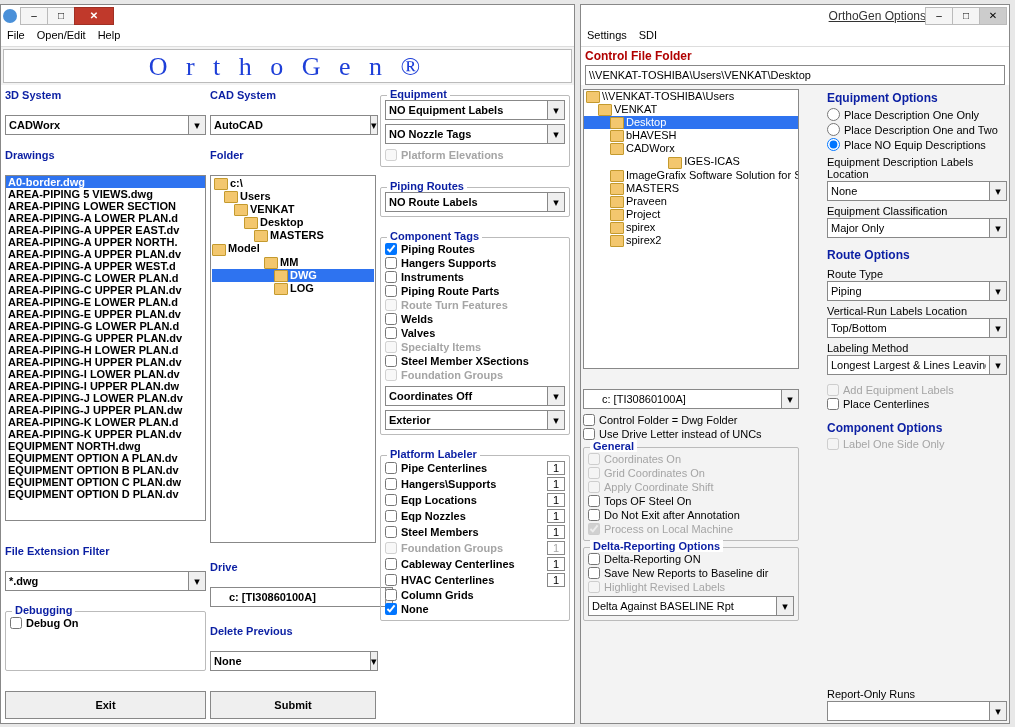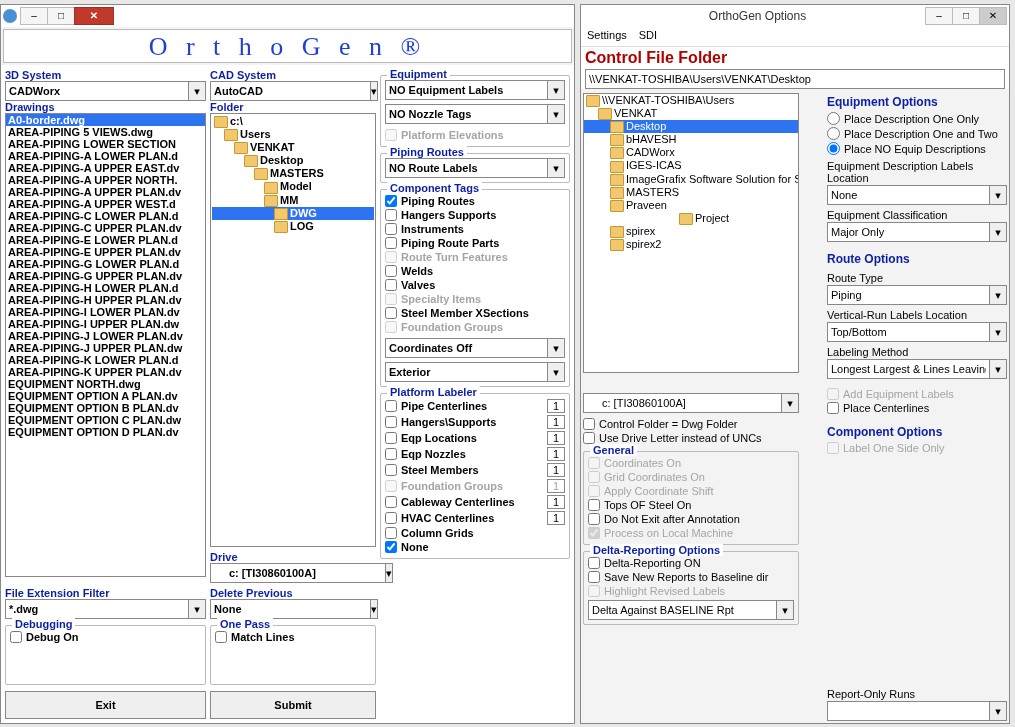--- a/index.html
+++ b/index.html
@@ -9,21 +9,21 @@
   .titlebar .icon-sq { width:14px; height:14px; margin-right:4px; display:inline-block; background:#4a90d9; border-radius:50%; }
   .titlebar .title { flex:1; text-align:center; font-size:12px; color:#333; }
   .titlebar .ctrls { display:flex; }
   .titlebar .ctrl { width:28px; height:18px; border:1px solid #bbb; background:#f5f5f5; text-align:center; line-height:16px; font-size:10px; margin-left:-1px; cursor:pointer; }
   .titlebar .ctrl.close { background:#c0392b; color:#fff; border-color:#a03024; width:40px; font-weight:bold; }
   .menubar { height:20px; background:#fff; border-bottom:1px solid #ddd; padding:2px 6px; display:flex; gap:12px; }
   .menubar span { cursor:pointer; }
   .banner { background:#fff; border:1px solid #bbb; margin:2px; height:34px; text-align:center; }
   .banner-text { font-family: Georgia, serif; font-size:26px; color:#1e3fd8; letter-spacing:6px; line-height:34px; }
   .body3col { flex:1; display:flex; background:#fff; padding:2px; }
-  .col { padding:2px; display:flex; flex-direction:column; gap:0; }
+  .col { padding:2px; display:flex; flex-direction:column; gap:14px; }
   .colL { width:205px; }
   .colM { width:170px; }
   .colR { flex:1; }
   .lbl { color:#0b1fa3; font-weight:bold; font-size:11px; }
   .combo { display:flex; }
   .combo input { flex:1; height:20px; border:1px solid #888; padding:0 3px; background:#fff; font-weight:bold; color:#000; }
   .combo .arrow { width:17px; height:20px; border:1px solid #888; border-left:0; background:#efefef; text-align:center; line-height:18px; cursor:pointer; }
   .listbox { flex:1; border:1px solid #888; background:#fff; overflow:auto; }
   .listbox .item { padding:0 2px; white-space:nowrap; cursor:pointer; font-weight:bold; font-size:11px; }
   .listbox .item.sel { background:#2e73f0; color:#fff; }
@@ -37,21 +37,21 @@
   .cb-row input[type=checkbox] { margin:0; width:12px; height:12px; }
   .cb-row.dis { color:#a5a5a5; }
   .cb-row.dis .cb-text { color:#a5a5a5; }
   .cb-text { font-weight:bold; font-size:11px; }
   .num-s { width:18px; height:14px; border:1px solid #888; background:#fff; text-align:center; }
   .btn { height:28px; border:1px solid #888; background:#efefef; font-weight:bold; cursor:pointer; }
   
   .opt-body { flex:1; display:flex; background:#f3f3f3;gap:24px; }
   .opt-l { width:220px; padding:2px; display:flex; flex-direction:column; }
   .opt-r { flex:1; padding:2px; display:flex; flex-direction:column; }
-  .cff { color:#b00000; font-weight:bold; font-size:16px; margin:2px 0; }
+  .cff { color:#b00000; font-weight:bold; font-size:12px; margin:2px 0; }
   .path-input { height:20px; border:1px solid #888; background:#fff; padding:0 3px; }
   .tree2 { border:1px solid #888; background:#fff; height:280px; overflow:auto; margin-top:2px; }
   .tree2 .tnode { font-weight:normal; }
   .opt-group-title { color:#0b1fa3; font-weight:bold; font-size:12px; margin:4px 0 2px 0; }
   .field-lbl { font-size:11px; color:#000; margin-top:4px; }
   .opt-combo { display:flex; margin-top:1px; }
   .opt-combo input { flex:1; height:20px; border:1px solid #888; padding:0 3px; background:#fff; }
   .opt-combo .arrow { width:17px; height:20px; border:1px solid #888; border-left:0; background:#efefef; text-align:center; line-height:18px; cursor:pointer; }
   .radio-row { display:flex; align-items:center; gap:4px; padding:1px 0; }
   .radio-row input { margin:0; }
@@ -60,20 +60,25 @@
 <body>
 
 <div class="win" style="left:0; top:4px; width:575px; height:720px;">
   <div class="titlebar">
     <span class="icon-sq"></span>
     <div class="ctrls">
       <div class="ctrl">–</div>
       <div class="ctrl">□</div>
       <div class="ctrl close">✕</div>
     </div>
+  </div>
+  <div class="menubar">
+    <span>File</span>
+    <span>Open/Edit</span>
+    <span>Help</span>
   </div>
   <div class="banner">
     <span class="banner-text">O r t h o   G e n ®</span>
   </div>
 
   <div class="body3col">
 
     <div class="col colL">
       <div class="lbl">3D System</div>
       <div class="combo">
@@ -131,41 +136,34 @@
         <input value="AutoCAD" style="">
         <div class="arrow">▾</div>
       </div>
       <div class="lbl">Folder</div>
       <div class="tree" id="folder-tree" style="height:310px;">
           <div class="tnode" style="padding-left: 2px;"><span class="fld"></span>c:\</div>
           <div class="tnode" style="padding-left: 12px;"><span class="fld"></span>Users</div>
           <div class="tnode" style="padding-left: 22px;"><span class="fld"></span>VENKAT</div>
           <div class="tnode" style="padding-left: 32px;"><span class="fld"></span>Desktop</div>
           <div class="tnode" style="padding-left: 42px;"><span class="fld"></span>MASTERS</div>
-          <div class="tnode" style="padding-left: 52px;"><span class="fld"></span>Model</div>
+          <div class="tnode" style=""><span class="fld"></span>Model</div>
           <div class="tnode" style="padding-left: 52px;"><span class="fld"></span>MM</div>
           <div class="tnode sel" style="padding-left: 62px;"><span class="fld"></span>DWG</div>
           <div class="tnode" style="padding-left: 62px;"><span class="fld"></span>LOG</div>
         </div>
       <div class="lbl" style="margin-top:4px;">Drive</div>
       <div class="combo">
         <input style="padding-left: 18px;" value="c: [TI30860100A]">
         <div class="arrow">▾</div>
       </div>
       <div class="lbl" style="margin-top:4px;">Delete Previous</div>
       <div class="combo">
         <input value="None" style="">
         <div class="arrow">▾</div>
-      </div>
-      <div class="group" style="height:60px;">
-        <span class="gt">One Pass</span>
-        <div class="cb-row">
-          <input type="checkbox" style="">
-          <span class="cb-text">Match Lines</span>
-        </div>
       </div>
       <button class="btn" style="margin-top:6px;">Submit</button>
     </div>
 
     <div class="col colR">
       <div class="group">
         <span class="gt">Equipment</span>
         <div class="combo">
           <input value="NO Equipment Labels" style="">
           <div class="arrow">▾</div>
@@ -288,21 +286,21 @@
             <span class="cb-text" style="flex:1;">None</span>
           </div>
         </div>
     </div>
 
   </div>
 </div>
 
 <div class="win" style="left:580px; top:4px; width:430px; height:720px;">
   <div class="titlebar">
-    <span class="title" style="text-align:center; padding-left:6px;">OrthoGen  Options</span>
+    <span class="title" style="text-align:right; padding-left:6px;text-decoration:underline;">OrthoGen  Options</span>
     <div class="ctrls">
       <div class="ctrl">–</div>
       <div class="ctrl">□</div>
       <div class="ctrl" style="background:#ccc;">✕</div>
     </div>
   </div>
   <div class="menubar">
     <span>Settings</span>
     <span>SDI</span>
   </div>
@@ -311,25 +309,25 @@
     <input class="path-input" style="width: 100%;" value="\\VENKAT-TOSHIBA\Users\VENKAT\Desktop">
   </div>
   <div class="opt-body">
     <div class="opt-l">
       <div class="tree2" id="opts-tree">
           <div class="tnode" style="padding-left: 2px;"><span class="fld"></span>\\VENKAT-TOSHIBA\Users</div>
           <div class="tnode" style="padding-left: 14px;"><span class="fld"></span>VENKAT</div>
           <div class="tnode sel" style="padding-left: 26px;"><span class="fld"></span>Desktop</div>
           <div class="tnode" style="padding-left: 26px;"><span class="fld"></span>bHAVESH</div>
           <div class="tnode" style="padding-left: 26px;"><span class="fld"></span>CADWorx</div>
-          <div class="tnode" style="padding-left: 26px;"><span class="fld"></span>IGES-ICAS</div>
+          <div class="tnode" style="padding-left: 26px; text-align: center;"><span class="fld"></span>IGES-ICAS</div>
           <div class="tnode" style="padding-left: 26px;"><span class="fld"></span>ImageGrafix Software Solution for SKID</div>
           <div class="tnode" style="padding-left: 26px;"><span class="fld"></span>MASTERS</div>
           <div class="tnode" style="padding-left: 26px;"><span class="fld"></span>Praveen</div>
-          <div class="tnode" style="padding-left: 26px; text-align: center;"><span class="fld"></span>Project</div>
+          <div class="tnode" style="padding-left: 26px;"><span class="fld"></span>Project</div>
           <div class="tnode" style="padding-left: 26px;"><span class="fld"></span>spirex</div>
           <div class="tnode" style="padding-left: 26px;"><span class="fld"></span>spirex2</div>
         </div>
       <div class="opt-combo" style="margin-top:20px;">
         <input style="padding-left: 18px;" value="c: [TI30860100A]">
         <div class="arrow">▾</div>
       </div>
       <div class="cb-row" style="margin-top:4px;">
         <input type="checkbox" style="">
         <span>Control Folder = Dwg Folder</span>

